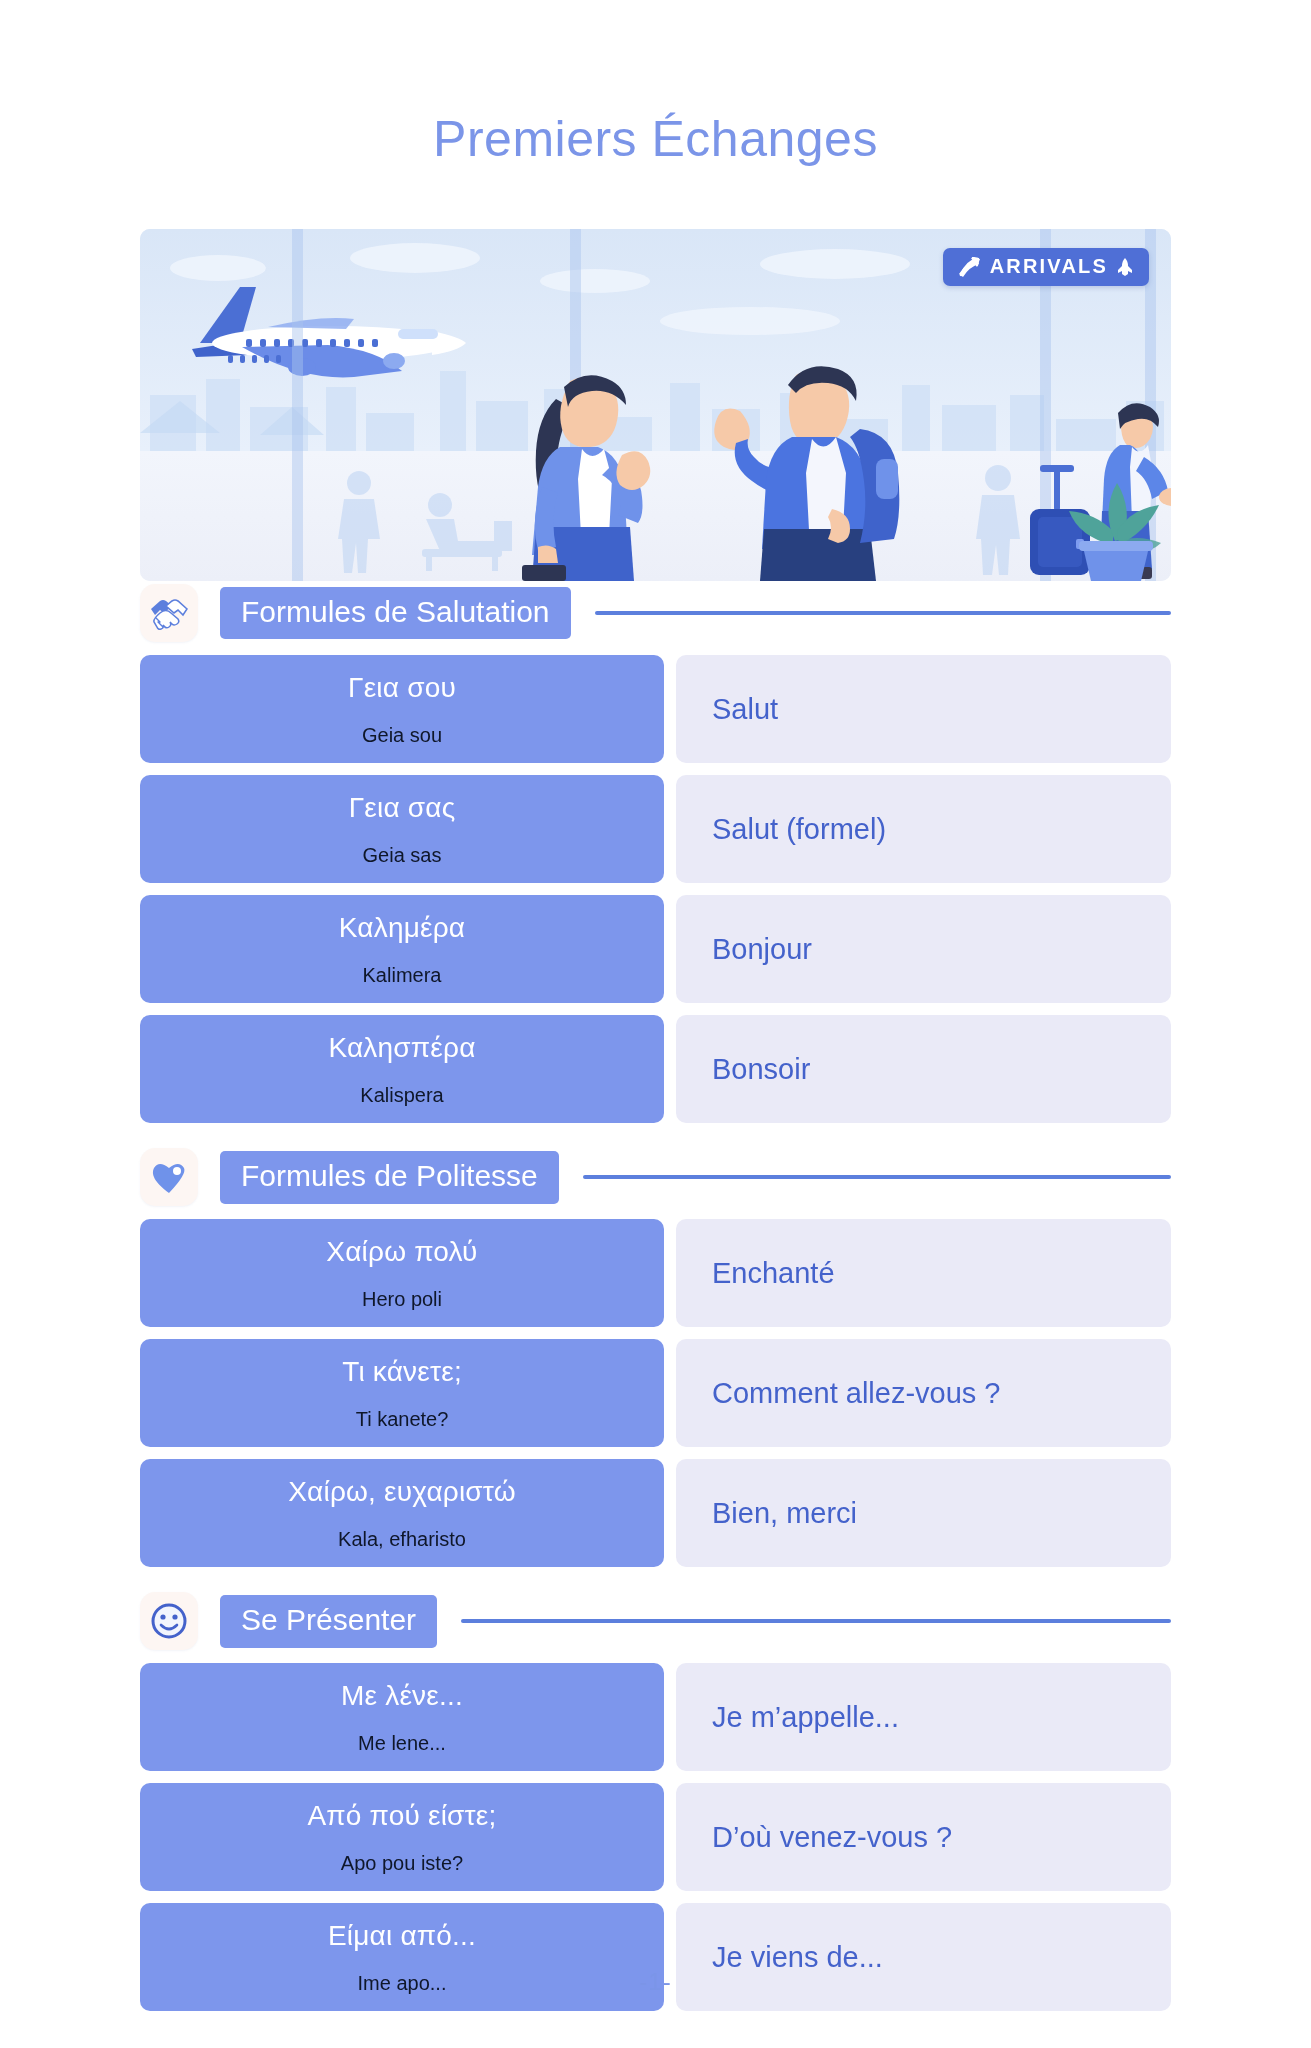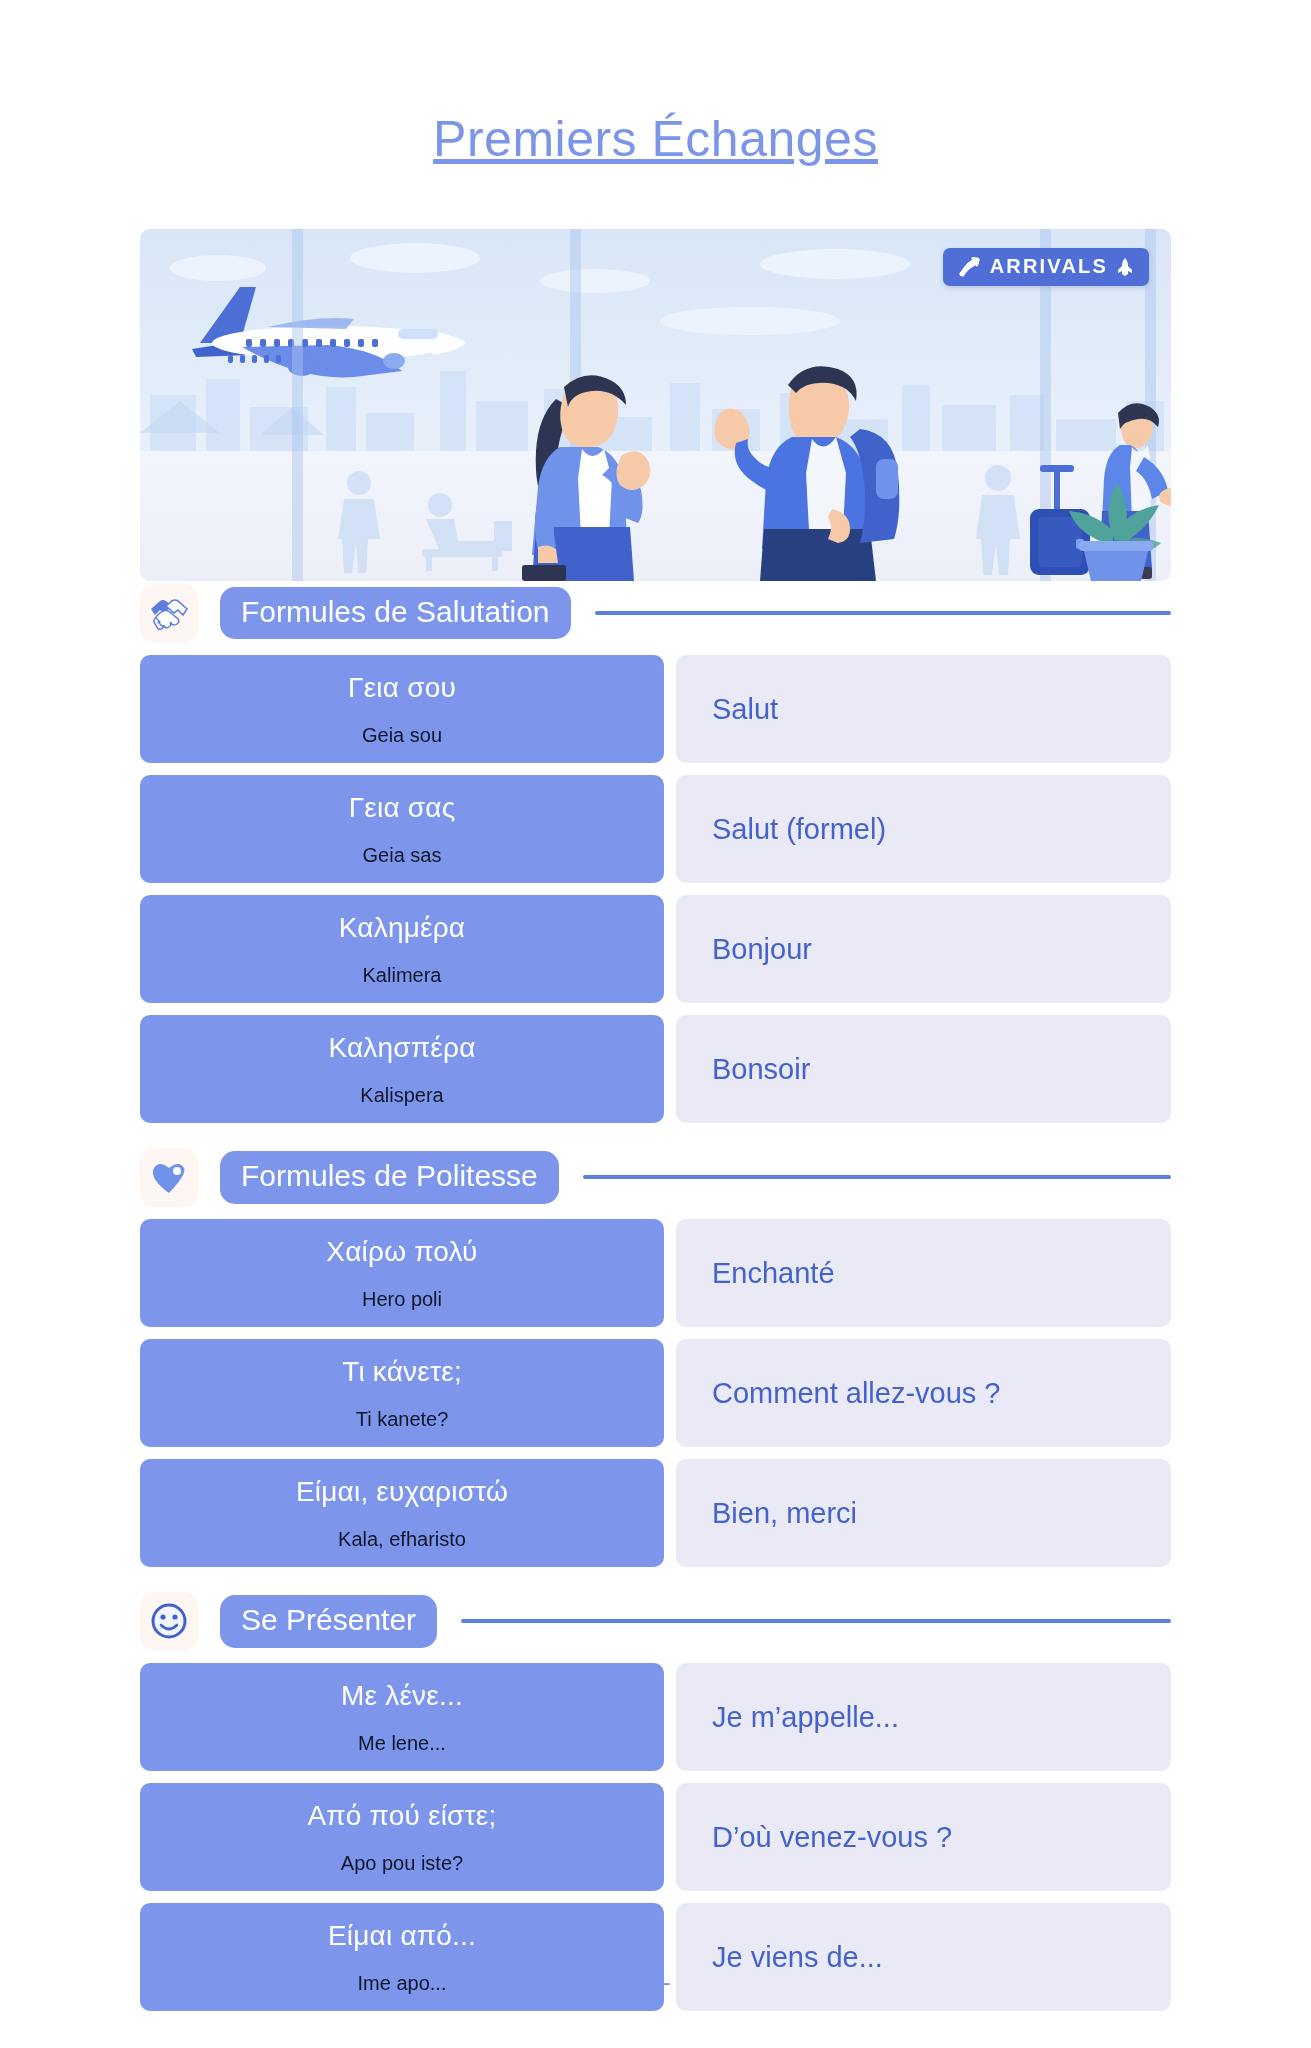--- a/index.html
+++ b/index.html
@@ -23,21 +23,20 @@
 
   
   .page-title {
     text-align: center;
     font-size: 50px;
     font-weight: 400;
     letter-spacing: 0.5px;
     color: #7b95e8;
     padding-top: 112px;
     line-height: 1.1;
-    text-decoration: underline;
   }
 
   
   .hero {
     position: relative;
     margin: 62px 0 0 0;
     height: 352px;
     border-radius: 10px;
     overflow: hidden;
     background: linear-gradient(180deg,#dfeaf8 0%, #e6eef9 48%, #eef3fb 100%);
@@ -94,21 +93,21 @@
     flex: 0 0 58px;
     border-radius: 15px;
     background: #fdf6f3;
     display: flex; align-items: center; justify-content: center;
     box-shadow: 0 1px 2px rgba(140,150,190,.10);
   }
   .sec-pill {
     margin-left: 22px;
     background: #7d96ec;
     color: #ffffff;
-    border-radius: 15px;
+    border-radius: 5px;
     padding: 9px 21px 12px 21px;
     font-size: 30px;
     line-height: 1.06;
     white-space: nowrap;
   }
   .sec-rule {
     flex: 1 1 auto;
     height: 4px;
     background: #5c7fdd;
     border-radius: 2px;
@@ -445,21 +444,21 @@
             <div class="cell-src">
               <div class="src-term">Τι κάνετε;</div>
               <div class="src-translit">Ti kanete?</div>
             </div>
             <div class="cell-tgt">
               <div class="tgt-term">Comment allez-vous ?</div>
             </div>
           </div>
           <div class="row">
             <div class="cell-src">
-              <div class="src-term">Είμαι, ευχαριστώ</div>
+              <div class="src-term">Χαίρω, ευχαριστώ</div>
               <div class="src-translit">Kala, efharisto</div>
             </div>
             <div class="cell-tgt">
               <div class="tgt-term">Bien, merci</div>
             </div>
           </div>
         </div>
       </div>
       <div class="section">
         <div class="section-head">

